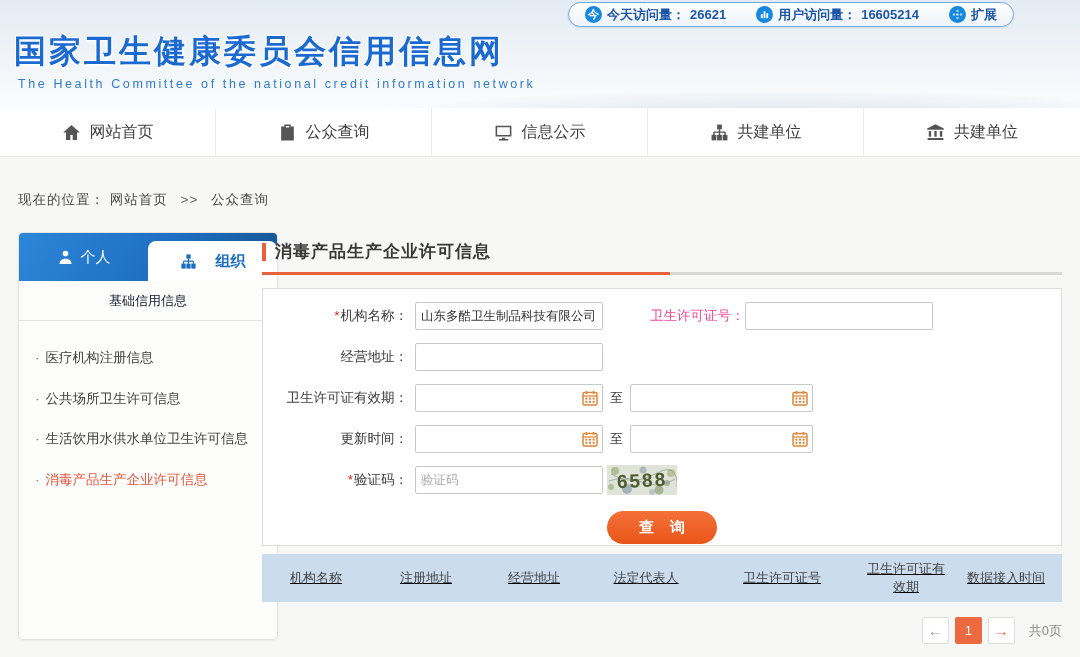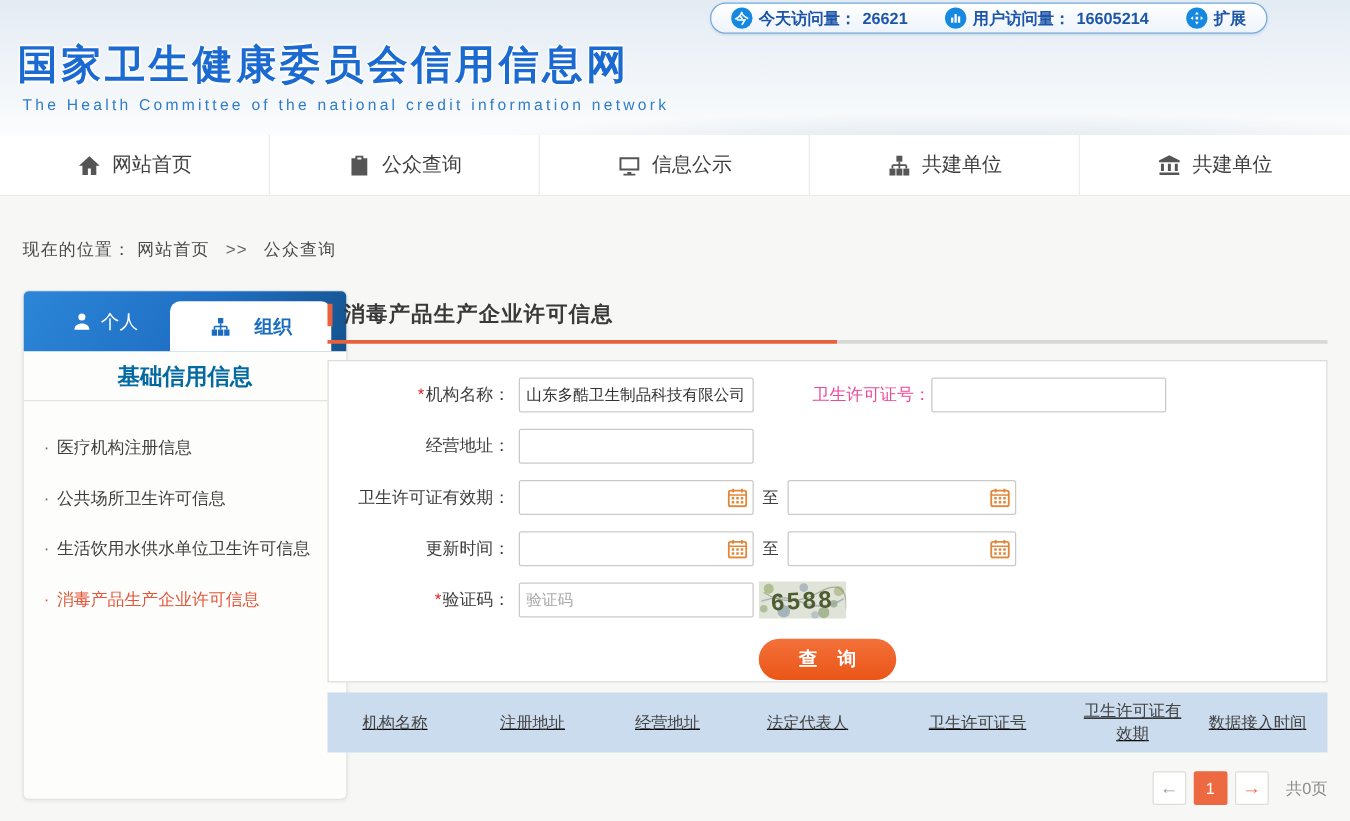--- a/index.html
+++ b/index.html
@@ -41,25 +41,25 @@
   .bc-sep { margin:0 8px; color:#666; }
 
   
   .sidebar { position:absolute; left:18px; top:75px; width:260px; height:408px; background:#fdfdfc;
     border:1px solid #e3e3e0; border-radius:5px; box-shadow:0 1px 3px rgba(0,0,0,.05); }
   .side-tabs { position:relative; height:48px; border-radius:4px 4px 0 0;
     background:linear-gradient(120deg,#2c86d8 0%,#1f6fc4 55%,#15538e 100%); }
   .tab-person { position:absolute; left:0; top:0; width:50%; height:48px; display:flex; align-items:center; justify-content:center;
     gap:7px; color:#fff; font-size:15px; cursor:pointer; }
   .tab-person svg { width:17px; height:17px; fill:#fff; }
-  .tab-org { position:absolute; right:12px; bottom:0; width:50%; height:40px; background:#fff; border-radius:8px 8px 0 0;
+  .tab-org { position:absolute; right:0; bottom:0; width:50%; height:40px; background:#fff; border-radius:8px 8px 0 0;
     display:flex; align-items:center; justify-content:center; gap:19px; color:#1a6cc0; font-size:15px; font-weight:bold; cursor:pointer; }
   .tab-org svg { width:17px; height:17px; }
   .side-section { height:40px; display:flex; align-items:center; justify-content:center;
-    font-size:18px; font-weight:bold; color:#0369a1; border-bottom:1px solid #e4e4e1; }
+    font-size:13px; font-weight:normal; color:#0f172a; border-bottom:1px solid #e4e4e1; }
   .side-menu { list-style:none; padding:8px 16px; }
   .side-menu li { font-size:13.5px; color:#3f3f3f; margin:17px 0; line-height:1.75; cursor:pointer; }
   .side-menu li .blt { margin-right:6px; color:#666; }
   .side-menu li.active { color:#e2573b; }
   .side-menu li.active .blt { color:#e2573b; }
 
   
   .main { position:absolute; left:262px; top:83px; width:800px; }
   .m-title { display:flex; align-items:center; gap:9px; }
   .m-title-bar { width:4px; height:18px; background:#e8613c; }

